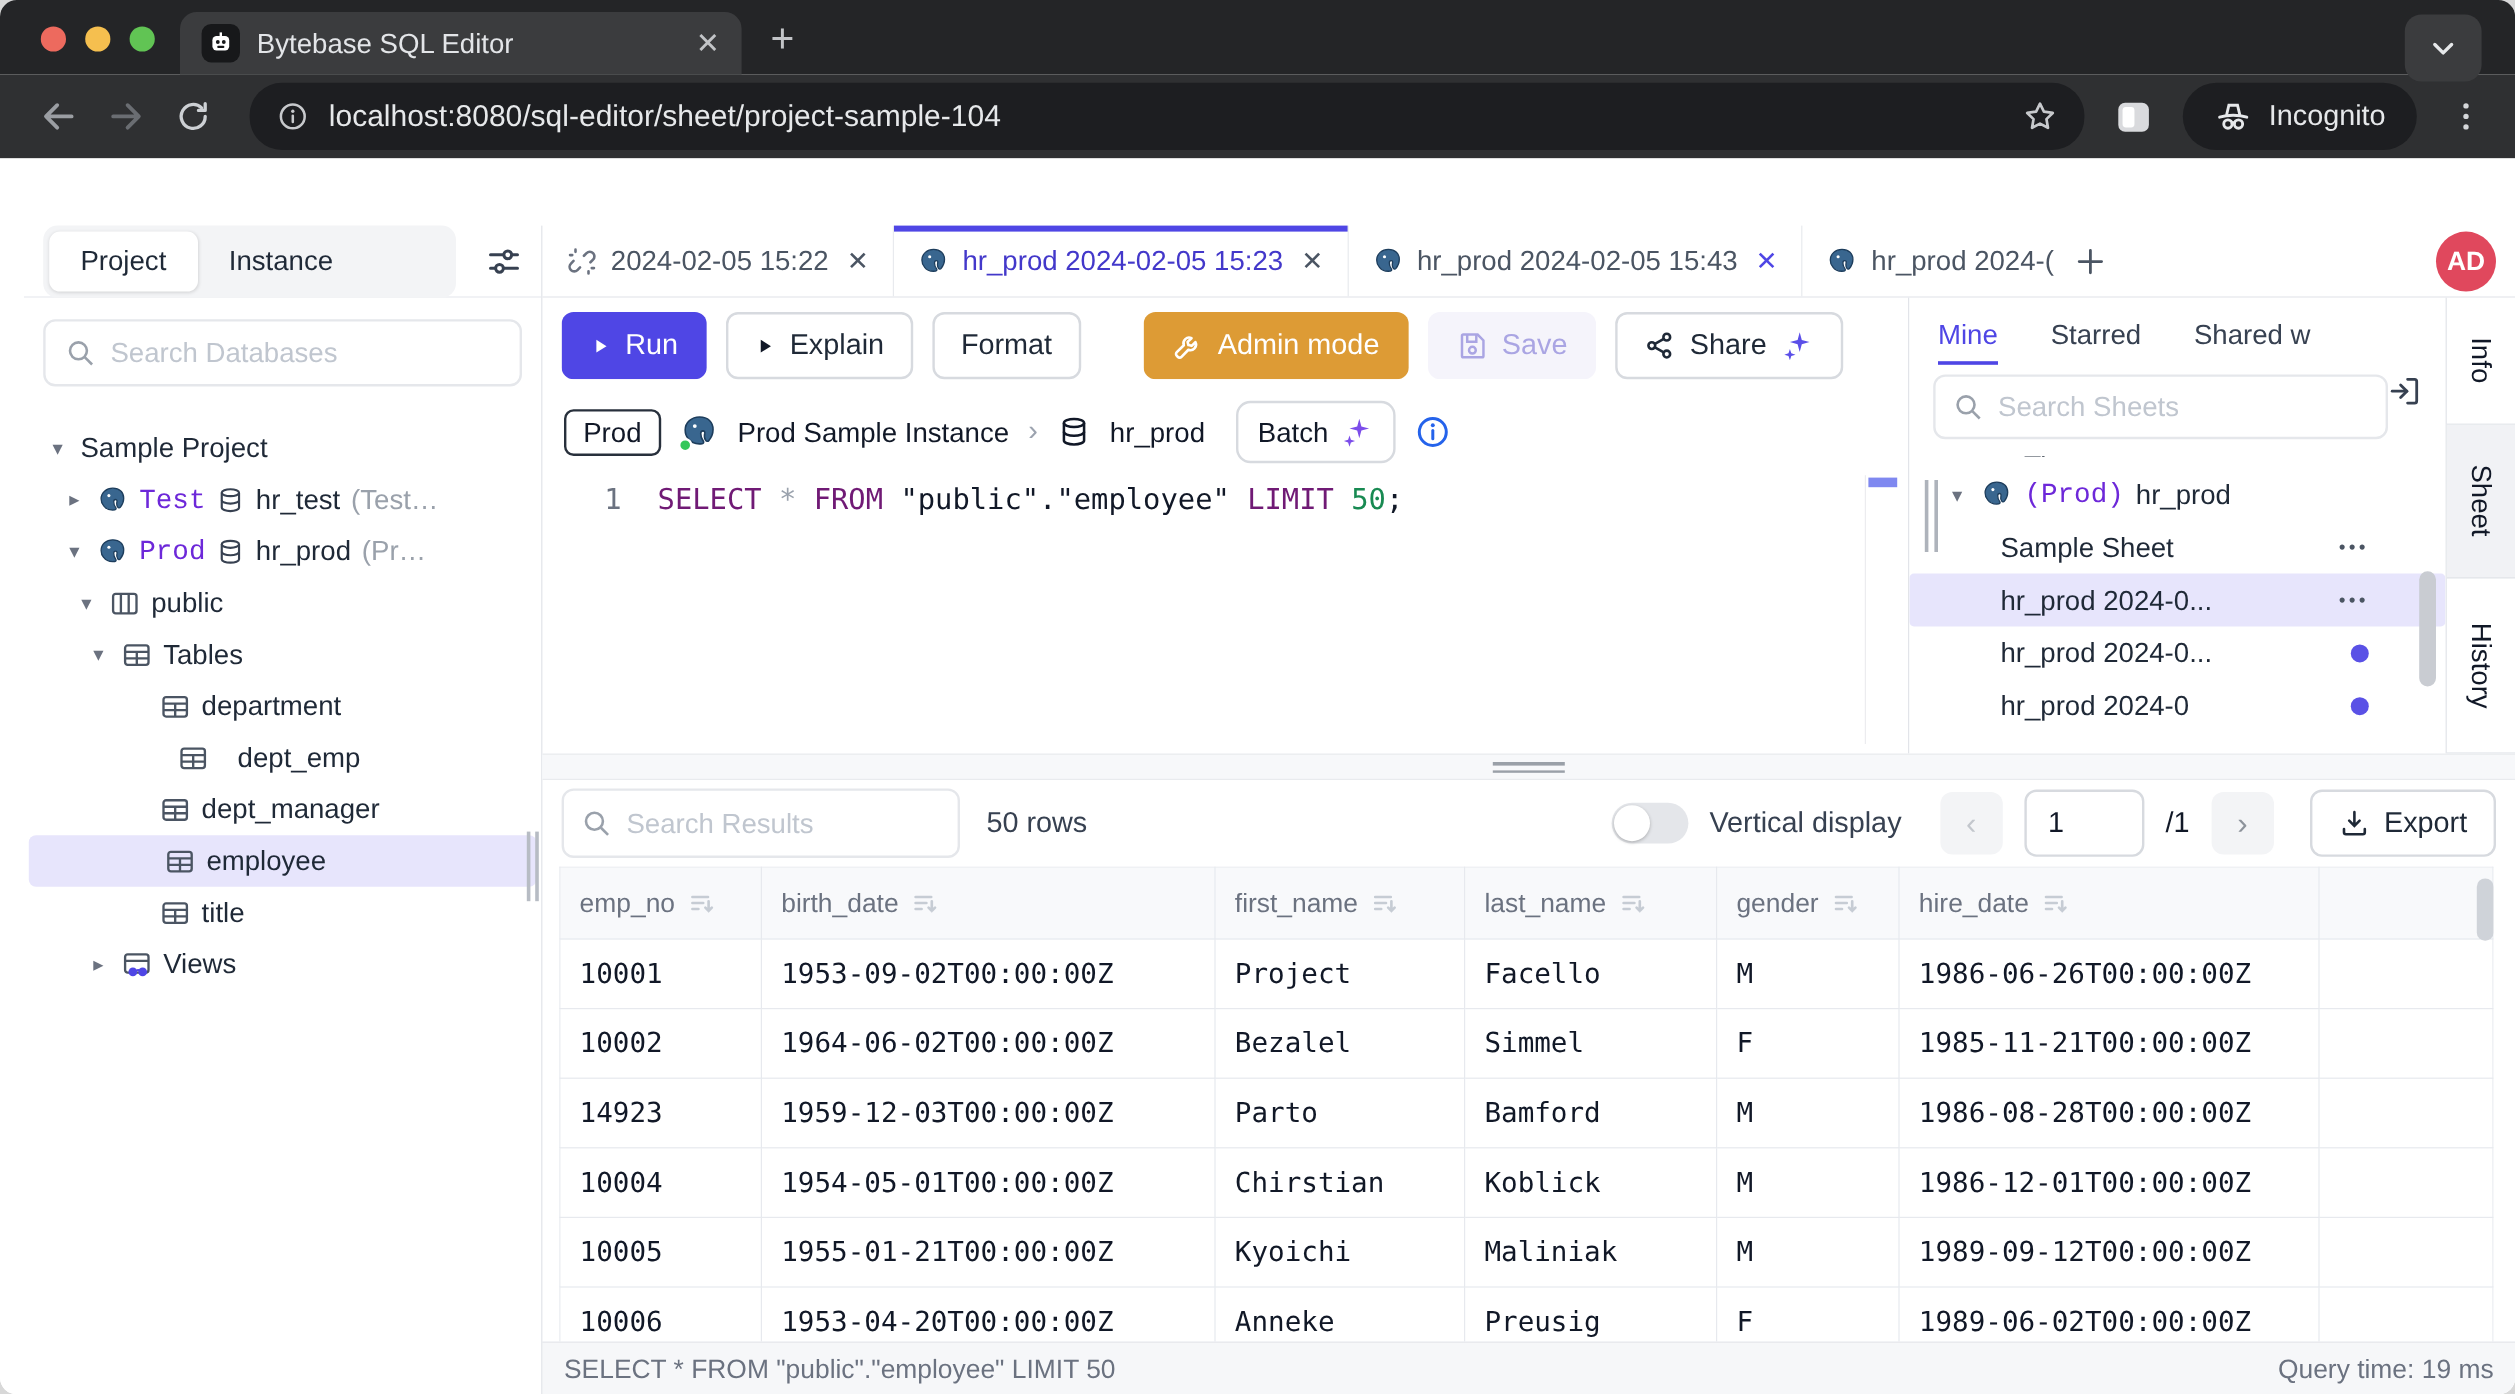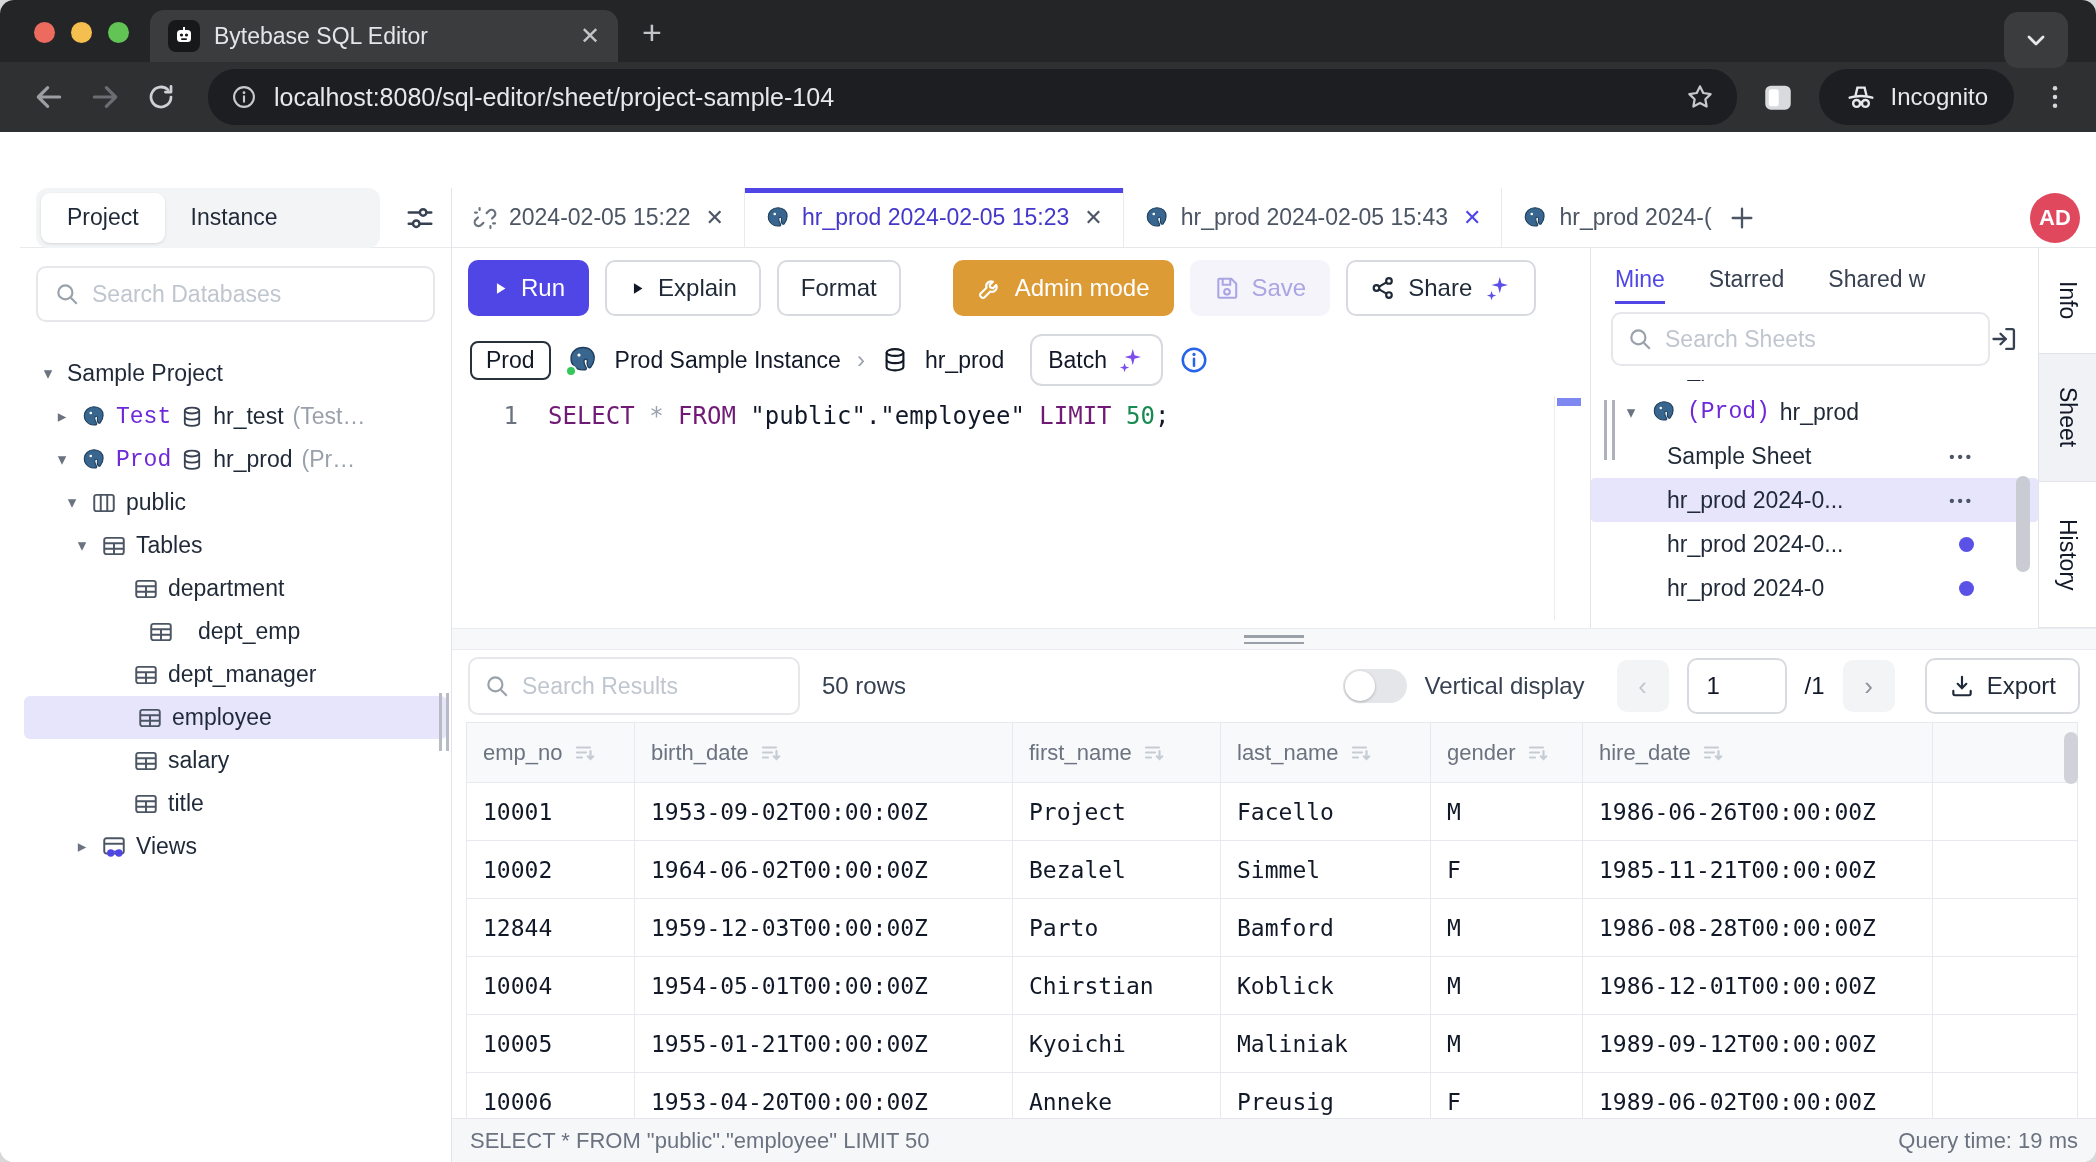--- a/index.html
+++ b/index.html
@@ -81,21 +81,21 @@
   .minimap { position:absolute; right:10px; top:4px; bottom:8px; width:26px; border-left:1px solid #ececef; }
   .minimap .mark { position:absolute; top:2px; left:2px; width:24px; height:8px; background:#7f88f0; }
   .v-handle { position:absolute; left:1152px; top:152px; display:flex; gap:5px; }
   .v-handle i { width:3px; height:60px; background:#aeb3bb; display:block; }
 
   .rightpanel { width:448px; flex:none; border-left:1px solid #e2e4e9; display:flex; flex-direction:column; position:relative; overflow:hidden; }
   .rp-tabs { height:62px; display:flex; align-items:center; gap:44px; padding:0 24px; font-size:23px; color:#374151; white-space:nowrap; }
   .rp-tab { position:relative; height:100%; display:flex; align-items:center; }
   .rp-tab.active { color:#4f46e5; }
   .rp-tab.active::after { content:""; position:absolute; bottom:6px; left:0; right:0; height:3px; background:#4f46e5; }
-  .rp-search { display:flex; align-items:center; padding:2px 20px 14px; }
+  .rp-search { display:flex; align-items:flex-start; padding:2px 20px 14px; }
   .rp-search .box { flex:1; height:54px; border:2px solid #e5e7eb; border-radius:10px; display:flex; align-items:center; gap:12px; padding:0 14px; }
   .rp-list { flex:1; overflow:hidden; position:relative; font-size:23px; color:#1f2937; }
   .rp-row { height:44px; display:flex; align-items:center; gap:10px; padding-right:64px; position:relative; }
   .rp-row.group { padding-left:30px; }
   .rp-row.sheet { padding-left:76px; }
   .rp-row.selected { background:#e7e5fc; border-radius:4px; }
   .rp-row .trail { position:absolute; right:64px; }
   .rp-more { color:#4b5563; font-size:15px; letter-spacing:3px; font-weight:700; }
   .rp-dot { width:15px; height:15px; border-radius:50%; background:#5a51e6; display:block; }
   .rp-scroll { position:absolute; right:8px; top:228px; width:14px; height:96px; border-radius:7px; background:#c9ccd2; }
@@ -348,30 +348,20 @@
           </div>
           <div class="tree-row selected" style="padding-left: 84px;">
             <span class="chev"></span>
             <span>
               <svg width="26" height="26" viewBox="0 0 24 24" fill="none" stroke="#4b5563" stroke-width="1.8">
                 <rect x="3" y="4.5" width="18" height="15" rx="2"></rect>
                 <path d="M3 9.5h18M3 14.5h18M12 9.5v10"></path>
               </svg>
             </span>
             <span>employee</span>
-          </div>
-          <div class="tree-row" style="padding-left: 84px;">
-            <span class="chev"></span>
-            <span>
-              <svg width="26" height="26" viewBox="0 0 24 24" fill="none" stroke="#4b5563" stroke-width="1.8">
-                <rect x="3" y="4.5" width="18" height="15" rx="2"></rect>
-                <path d="M3 9.5h18M3 14.5h18M12 9.5v10"></path>
-              </svg>
-            </span>
-            <span>salary</span>
           </div>
           <div class="tree-row" style="padding-left: 84px;">
             <span class="chev"></span>
             <span>
               <svg width="26" height="26" viewBox="0 0 24 24" fill="none" stroke="#4b5563" stroke-width="1.8">
                 <rect x="3" y="4.5" width="18" height="15" rx="2"></rect>
                 <path d="M3 9.5h18M3 14.5h18M12 9.5v10"></path>
               </svg>
             </span>
             <span>title</span>
@@ -748,21 +738,21 @@
                 <tr>
                   <td>10002</td>
                   <td>1964-06-02T00:00:00Z</td>
                   <td>Bezalel</td>
                   <td>Simmel</td>
                   <td>F</td>
                   <td>1985-11-21T00:00:00Z</td>
                   <td></td>
                 </tr>
                 <tr>
-                  <td>12844</td>
+                  <td>14923</td>
                   <td>1959-12-03T00:00:00Z</td>
                   <td>Parto</td>
                   <td>Bamford</td>
                   <td>M</td>
                   <td>1986-08-28T00:00:00Z</td>
                   <td></td>
                 </tr>
                 <tr>
                   <td>10004</td>
                   <td>1954-05-01T00:00:00Z</td>

